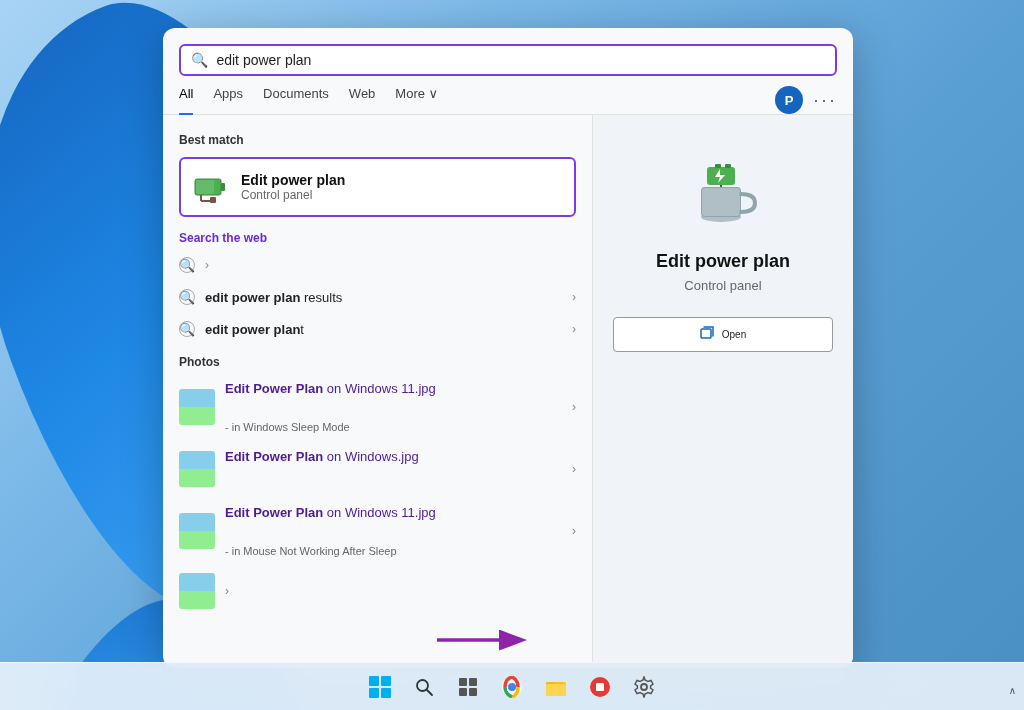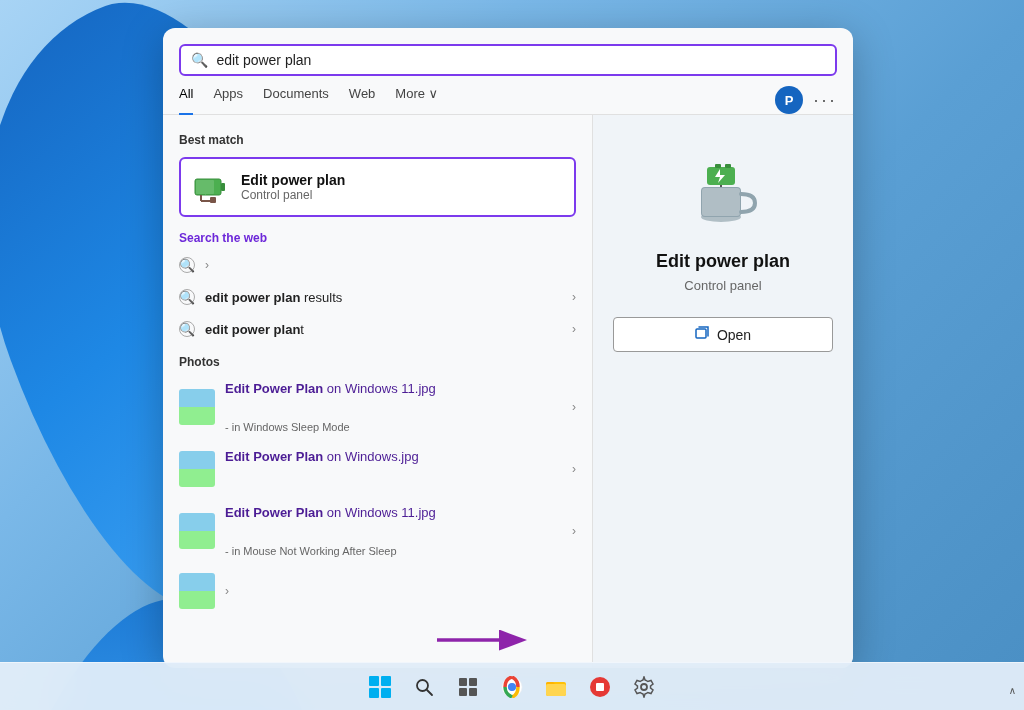--- a/index.html
+++ b/index.html
@@ -330,21 +330,21 @@
 
     .open-btn {
       display: flex;
       align-items: center;
       gap: 8px;
       border: 1px solid #999;
       border-radius: 4px;
       padding: 8px 60px;
       background: #fff;
       cursor: pointer;
-      font-size: 14px;
+      font-size: 10px;
       color: #222;
       width: 220px;
       justify-content: center;
     }
     .open-icon {
       font-size: 14px;
       color: #1565c0;
     }
 
     

